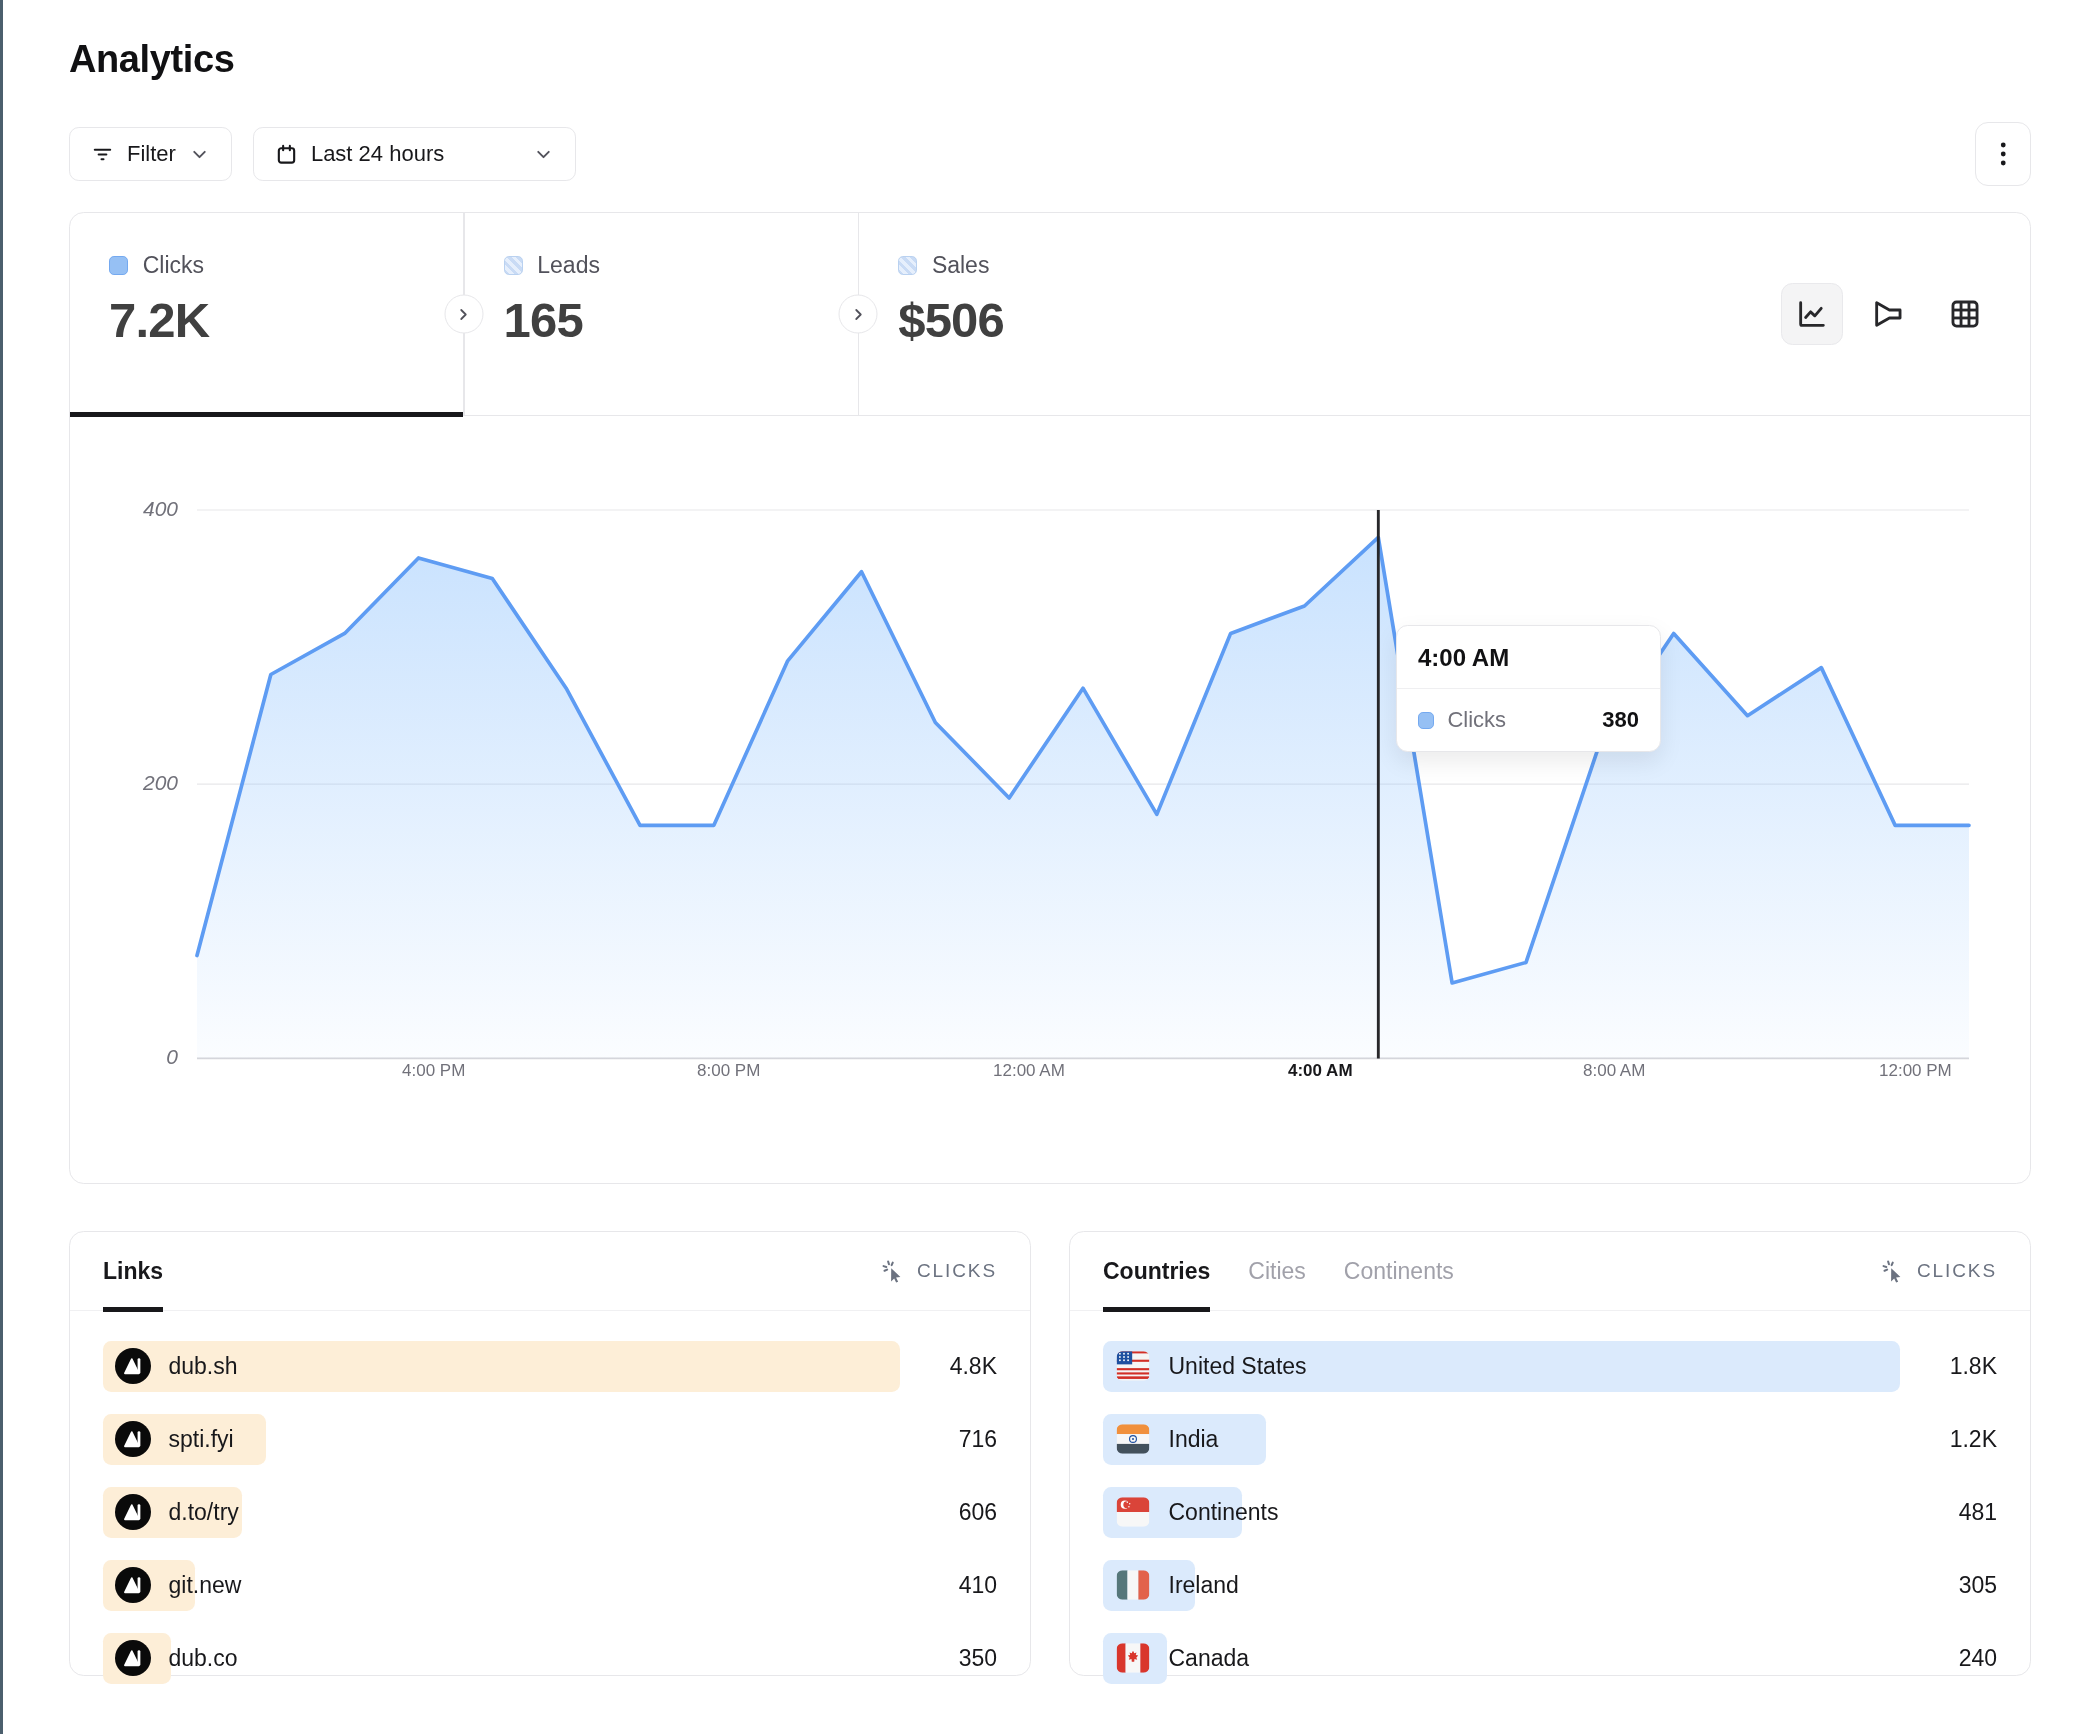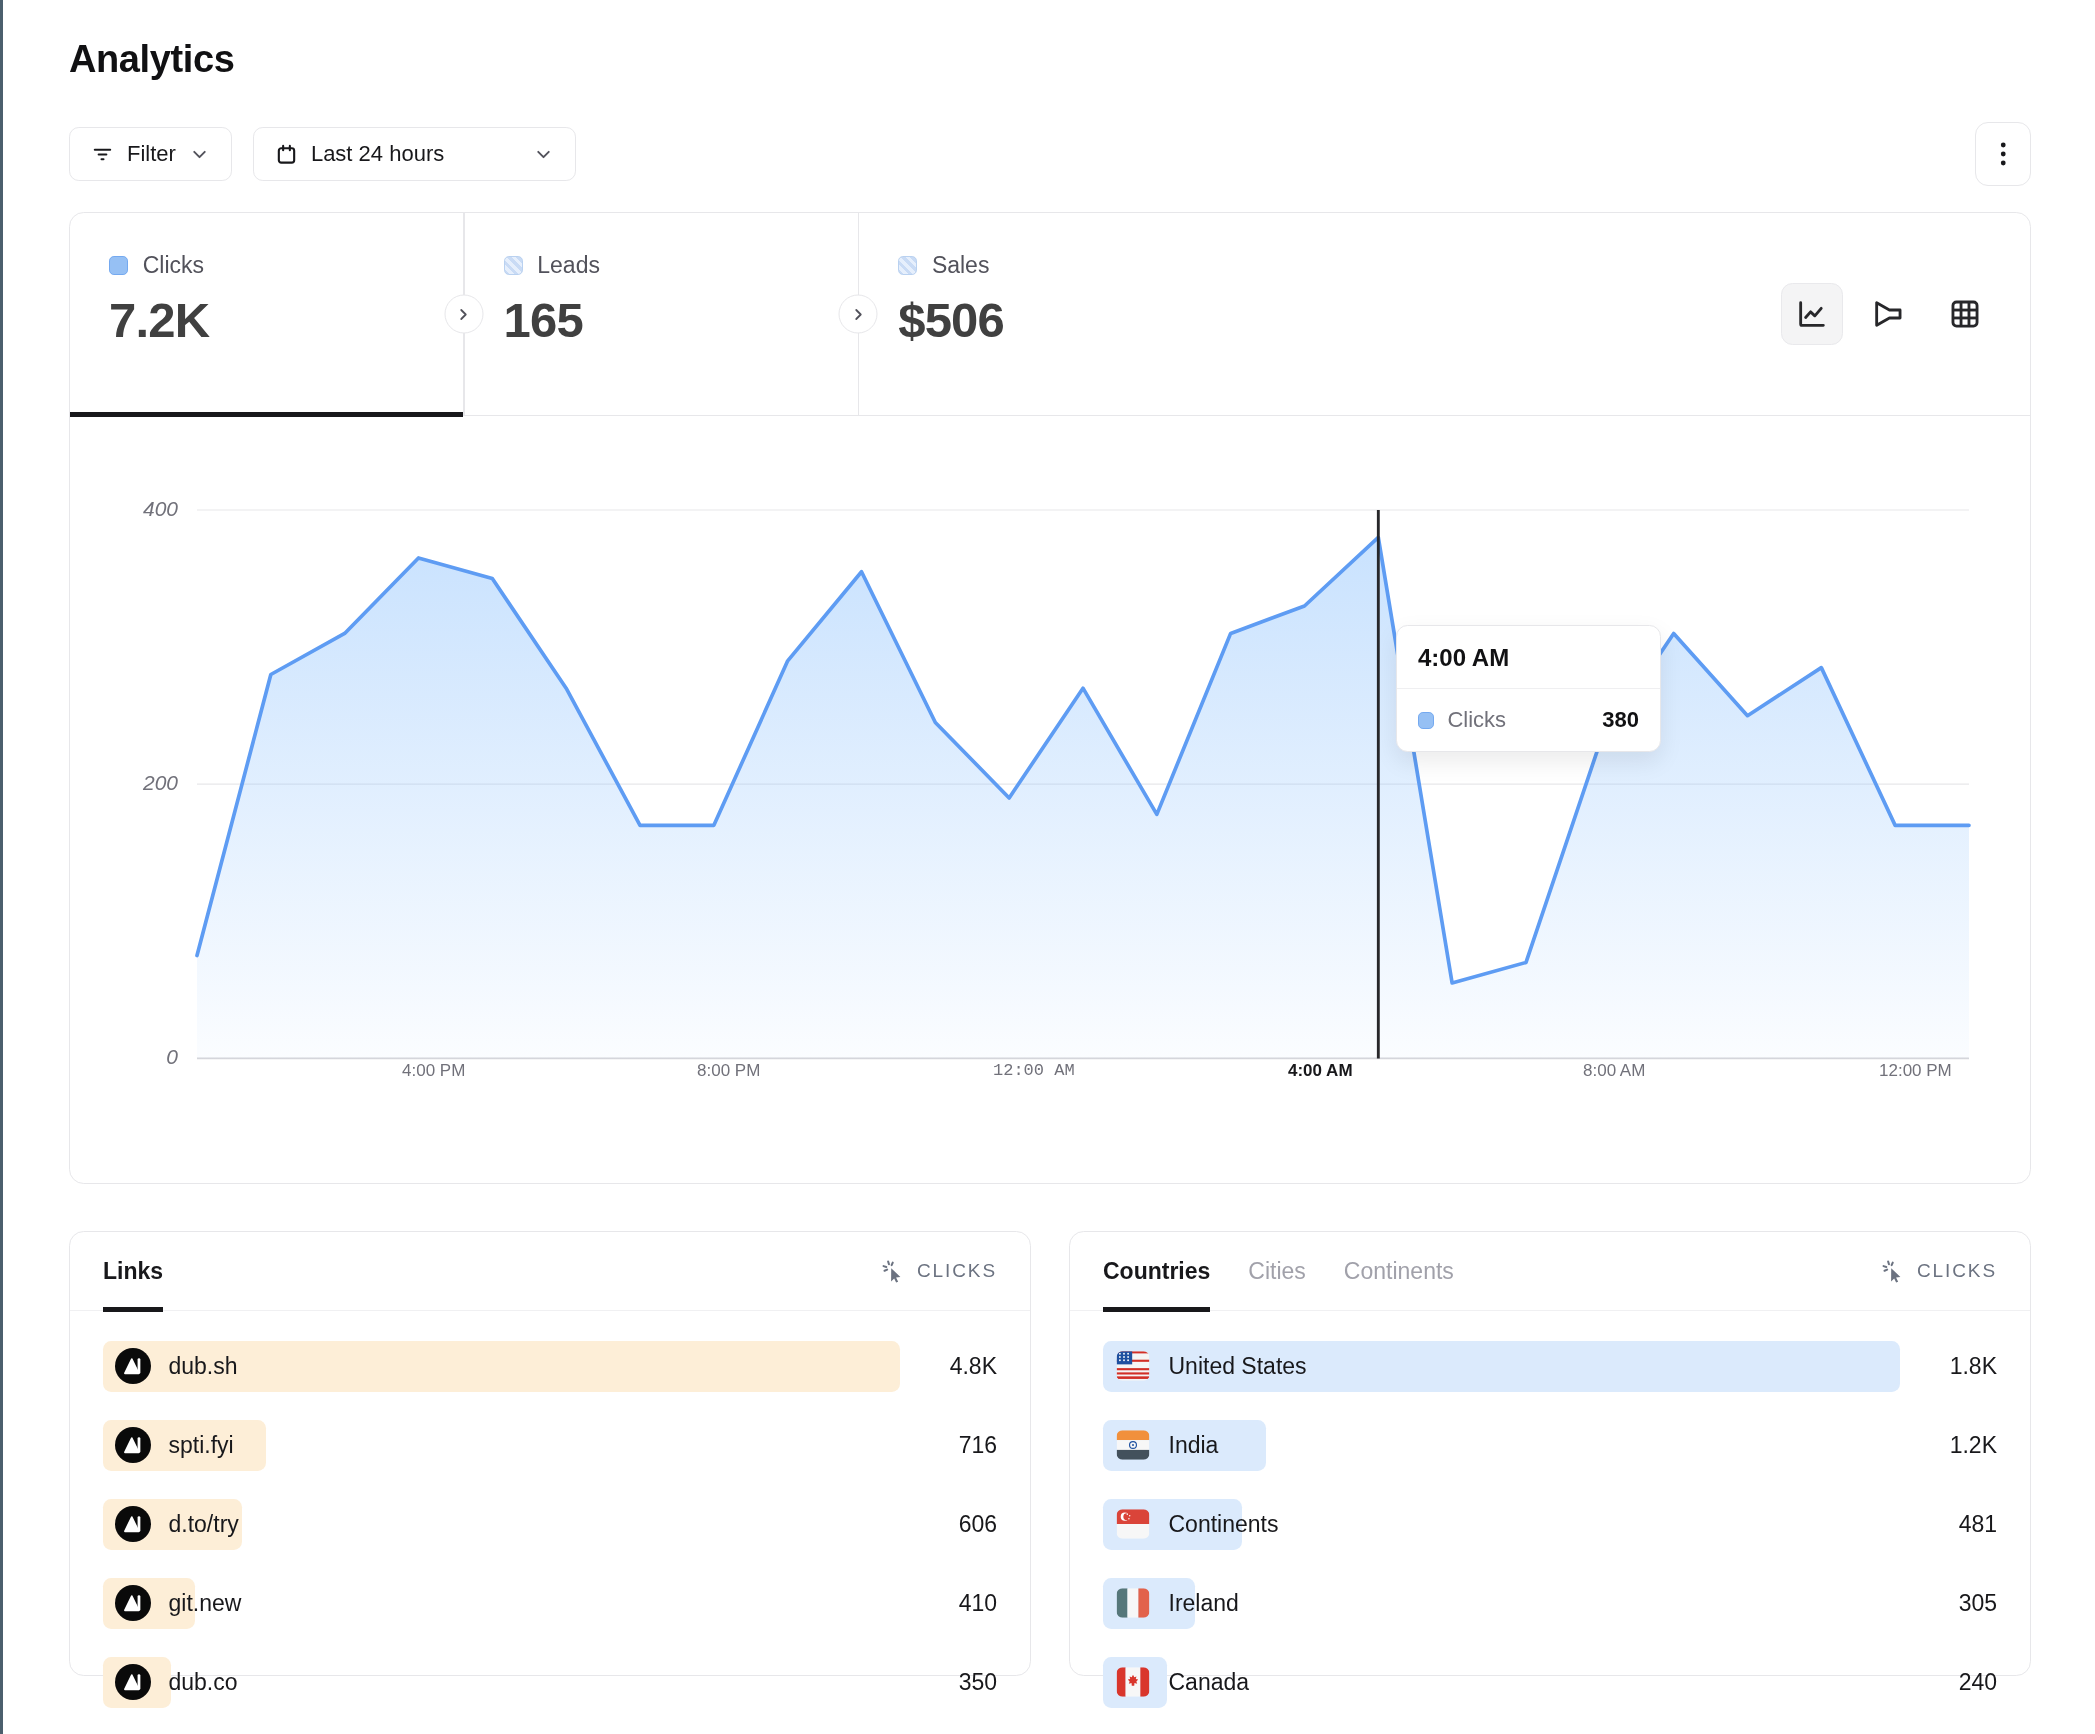--- a/index.html
+++ b/index.html
@@ -67,21 +67,21 @@
 
   
   .panels { display:flex; gap:38px; }
   .panel { flex:1 1 0; border:1.6px solid #e7e7ea; border-radius:14.7px; height:445px; background:#fff; }
   .panel-header { position:relative; display:flex; align-items:stretch; padding:0 33px; height:79px; border-bottom:1.6px solid #f0f0f2; }
   .panel-tabs { display:flex; gap:38px; }
   .ptab { display:flex; align-items:center; font-size:23px; color:#a1a1aa; position:relative; cursor:pointer; }
   .ptab.active { color:#18181b; font-weight:600; }
   .ptab.active::after { content:""; position:absolute; left:0; right:0; bottom:-1.6px; height:4.9px; background:#18181b; }
   .metric { margin-left:auto; display:flex; align-items:center; gap:11.5px; font-size:19px; font-weight:500; letter-spacing:.1em; color:#6b7280; }
-  .rows { padding:29.5px 33px 0; display:flex; flex-direction:column; gap:28px; }
+  .rows { padding:29.5px 33px 0; display:flex; flex-direction:column; gap:22px; }
   .row { position:relative; height:51px; display:flex; align-items:center; cursor:pointer; }
   .bar { position:absolute; left:0; top:0; height:51px; border-radius:8.2px; }
   .row-content { position:relative; display:flex; align-items:center; gap:18px; padding-left:11.5px; width:100%; }
   .row-label { font-size:23px; color:#18181b; }
   .row-val { margin-left:auto; font-size:23px; color:#18181b; }
 </style>
 </head>
 <body>
 
 <div class="edge-strip"></div>
@@ -221,21 +221,21 @@
       </div>
 
       <div id="ylabs">
           <div class="ylab" style="top: 81px;">400</div>
           <div class="ylab" style="top: 355px;">200</div>
           <div class="ylab" style="top: 629px;">0</div>
         </div>
       <div id="xlabs">
           <div class="xlab" style="left: 422px;">4:00 PM</div>
           <div class="xlab" style="left: 717px;">8:00 PM</div>
-          <div class="xlab" style="left: 1013px; font-family: Liberation Mono, monospace;">12:00 AM</div>
+          <div class="xlab" style="left: 1013px;">12:00 AM</div>
           <div class="xlab em" style="left: 1308px;">4:00 AM</div>
           <div class="xlab" style="left: 1603px;">8:00 AM</div>
           <div class="xlab" style="left: 1899px;">12:00 PM</div>
         </div>
 
       <div class="tooltip">
         <div class="tooltip-h">4:00 AM</div>
         <div class="tooltip-row">
           <span class="legend-sq" style="width:16.4px;height:16.4px;"></span>
           <span class="t-name">Clicks</span>

